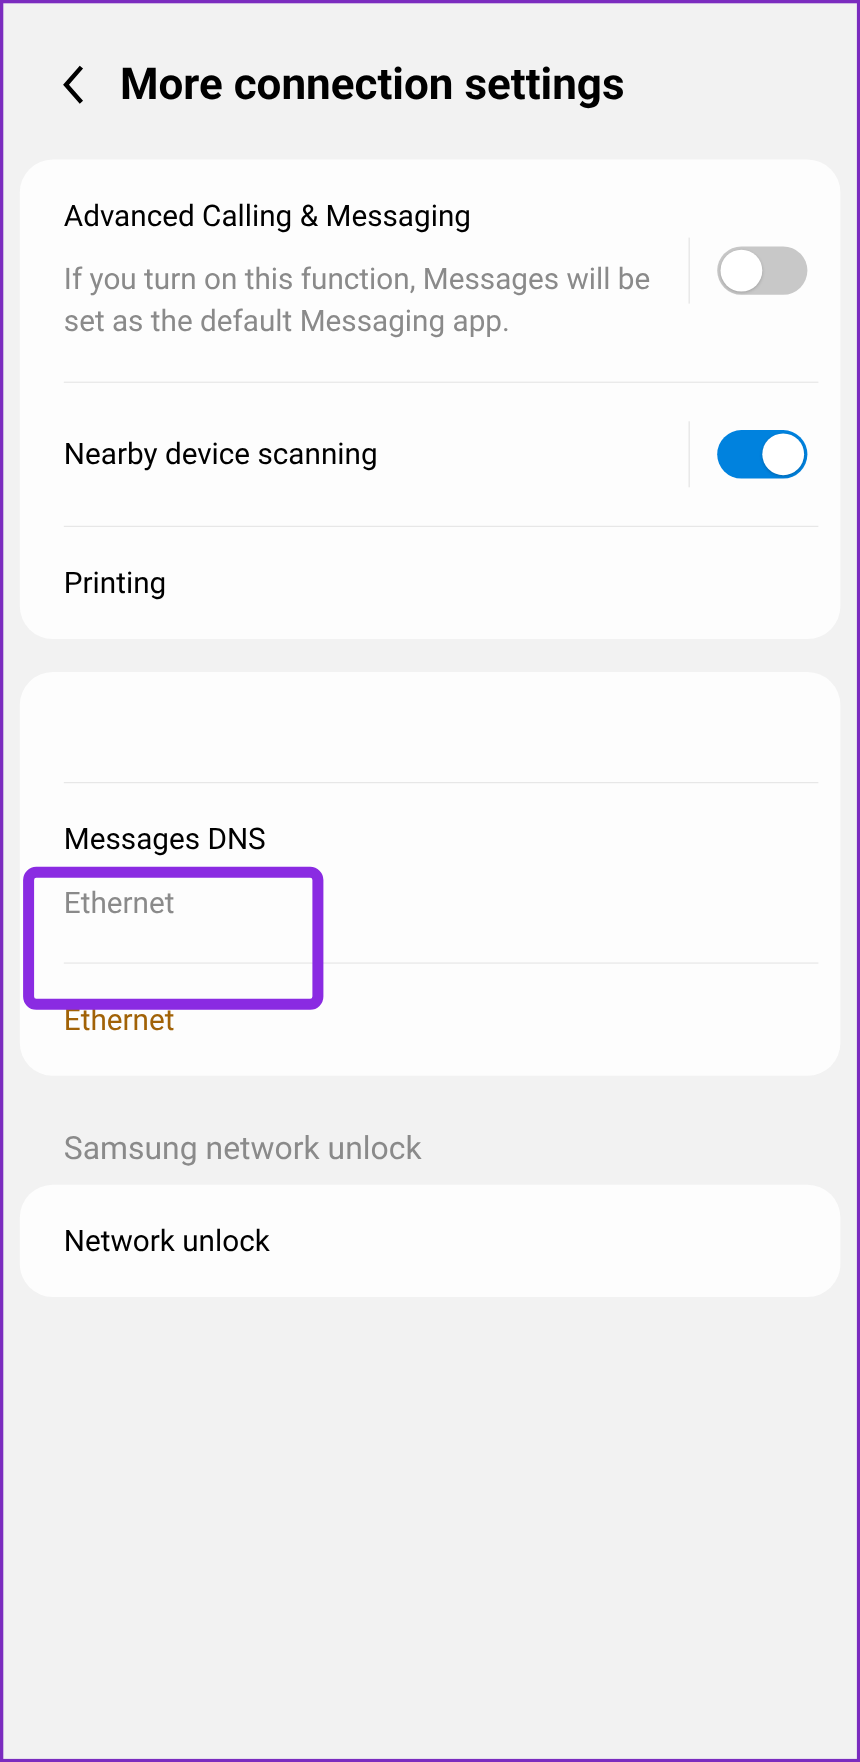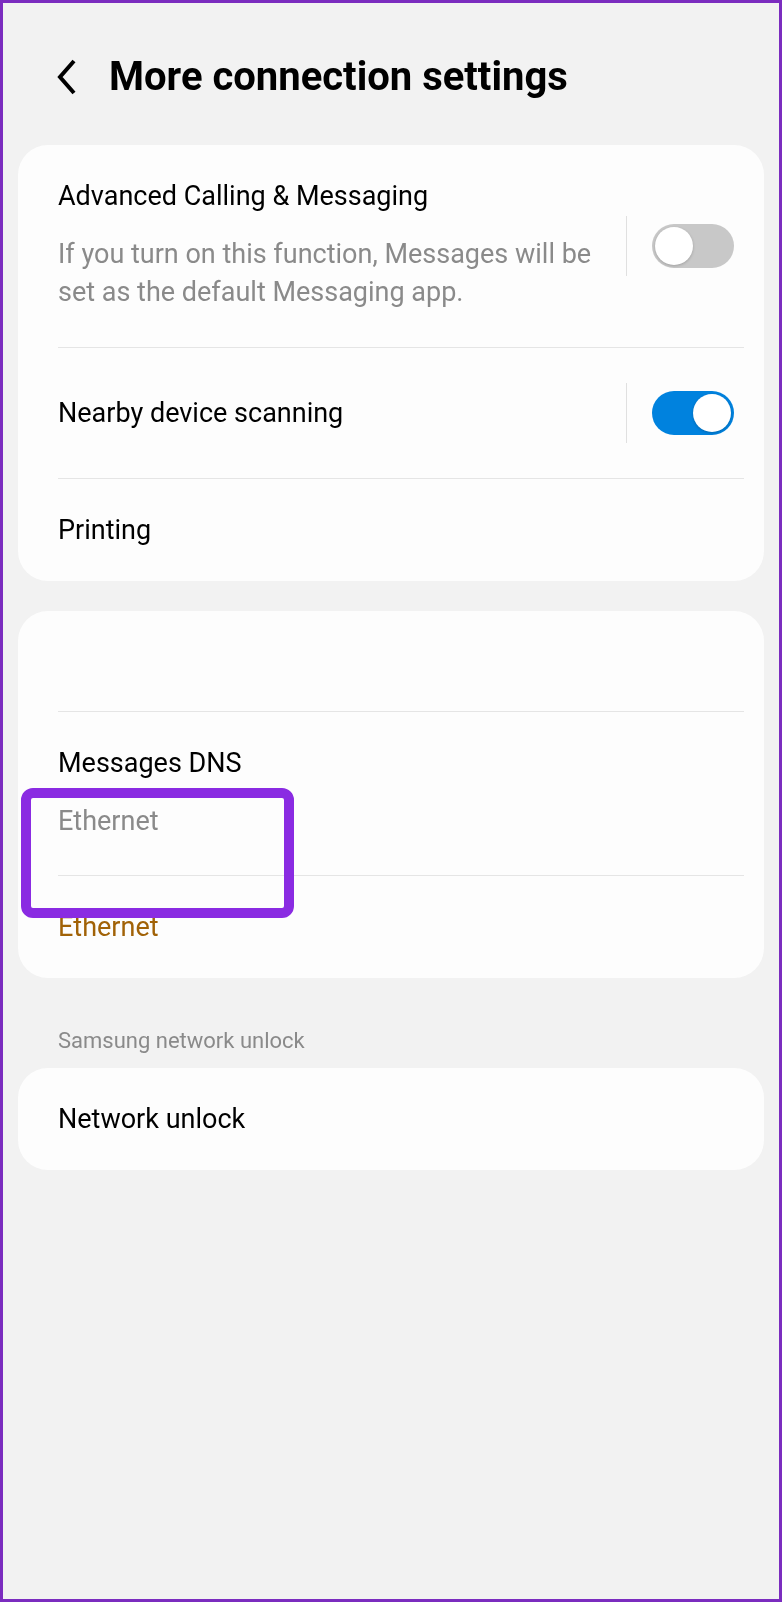--- a/index.html
+++ b/index.html
@@ -96,21 +96,21 @@
       top: 3px;
       box-shadow: 0 1px 3px rgba(0,0,0,0.2);
     }
     .toggle-off .toggle-knob {
       left: 3px;
     }
     .toggle-on .toggle-knob {
       right: 3px;
     }
     .section-header {
-      font-size: 22px;
+      font-size: 29px;
       color: #8a8a8a;
       padding: 20px 55px 15px;
     }
     .highlight-box {
       position: absolute;
       border: 10px solid #8a2be2;
       border-radius: 12px;
       left: 18px;
       top: 785px;
       width: 273px;

